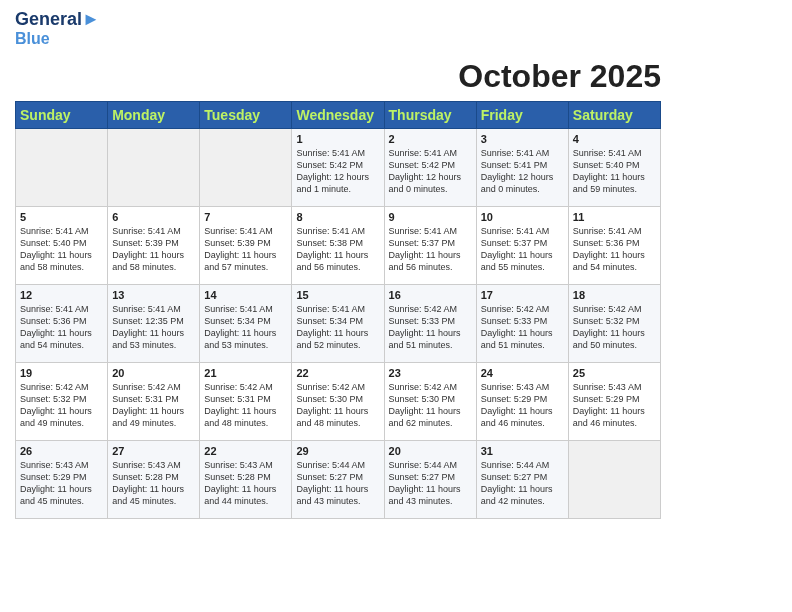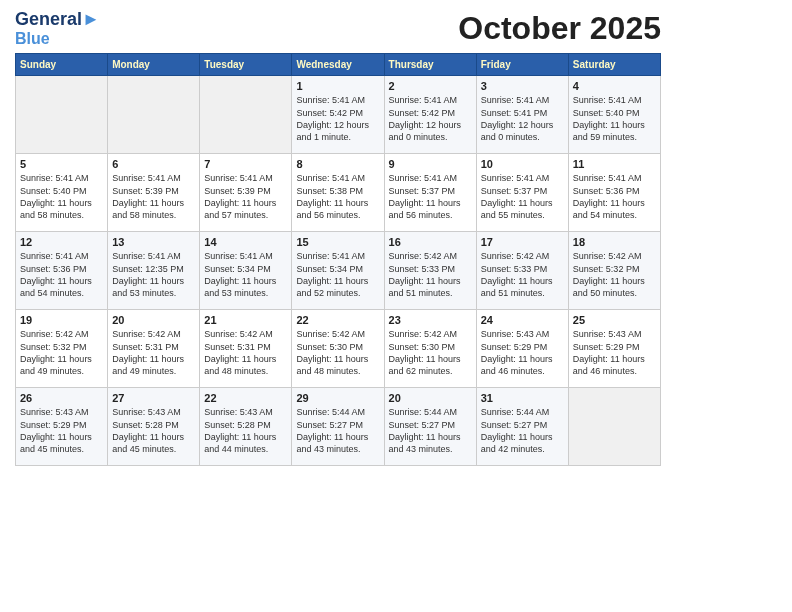--- a/index.html
+++ b/index.html
@@ -28,39 +28,40 @@
       font-size: 18px;
       font-weight: bold;
       color: #1a3a6b;
       line-height: 1.1;
     }
     .logo-text span {
       color: #4a90d9;
     }
     .title-block {
       text-align: center;
+      margin-top: 48px;
     }
     .month-title {
       font-size: 32px;
       font-weight: bold;
       color: #222;
     }
     .subtitle {
       font-size: 14px;
       color: #444;
     }
     table {
       width: 100%;
       border-collapse: collapse;
       table-layout: fixed;
     }
     thead tr th {
       background-color: #2a5faa;
-      color: #fef9c3;
-      font-size: 10px;
+      color: #bef264;
+      font-size: 14px;
       font-weight: bold;
       padding: 5px 4px;
       text-align: left;
       border: 1px solid #1a4a8a;
     }
     tbody tr td {
       border: 1px solid #ccc;
       vertical-align: top;
       padding: 4px 4px;
       font-size: 9.5px;

